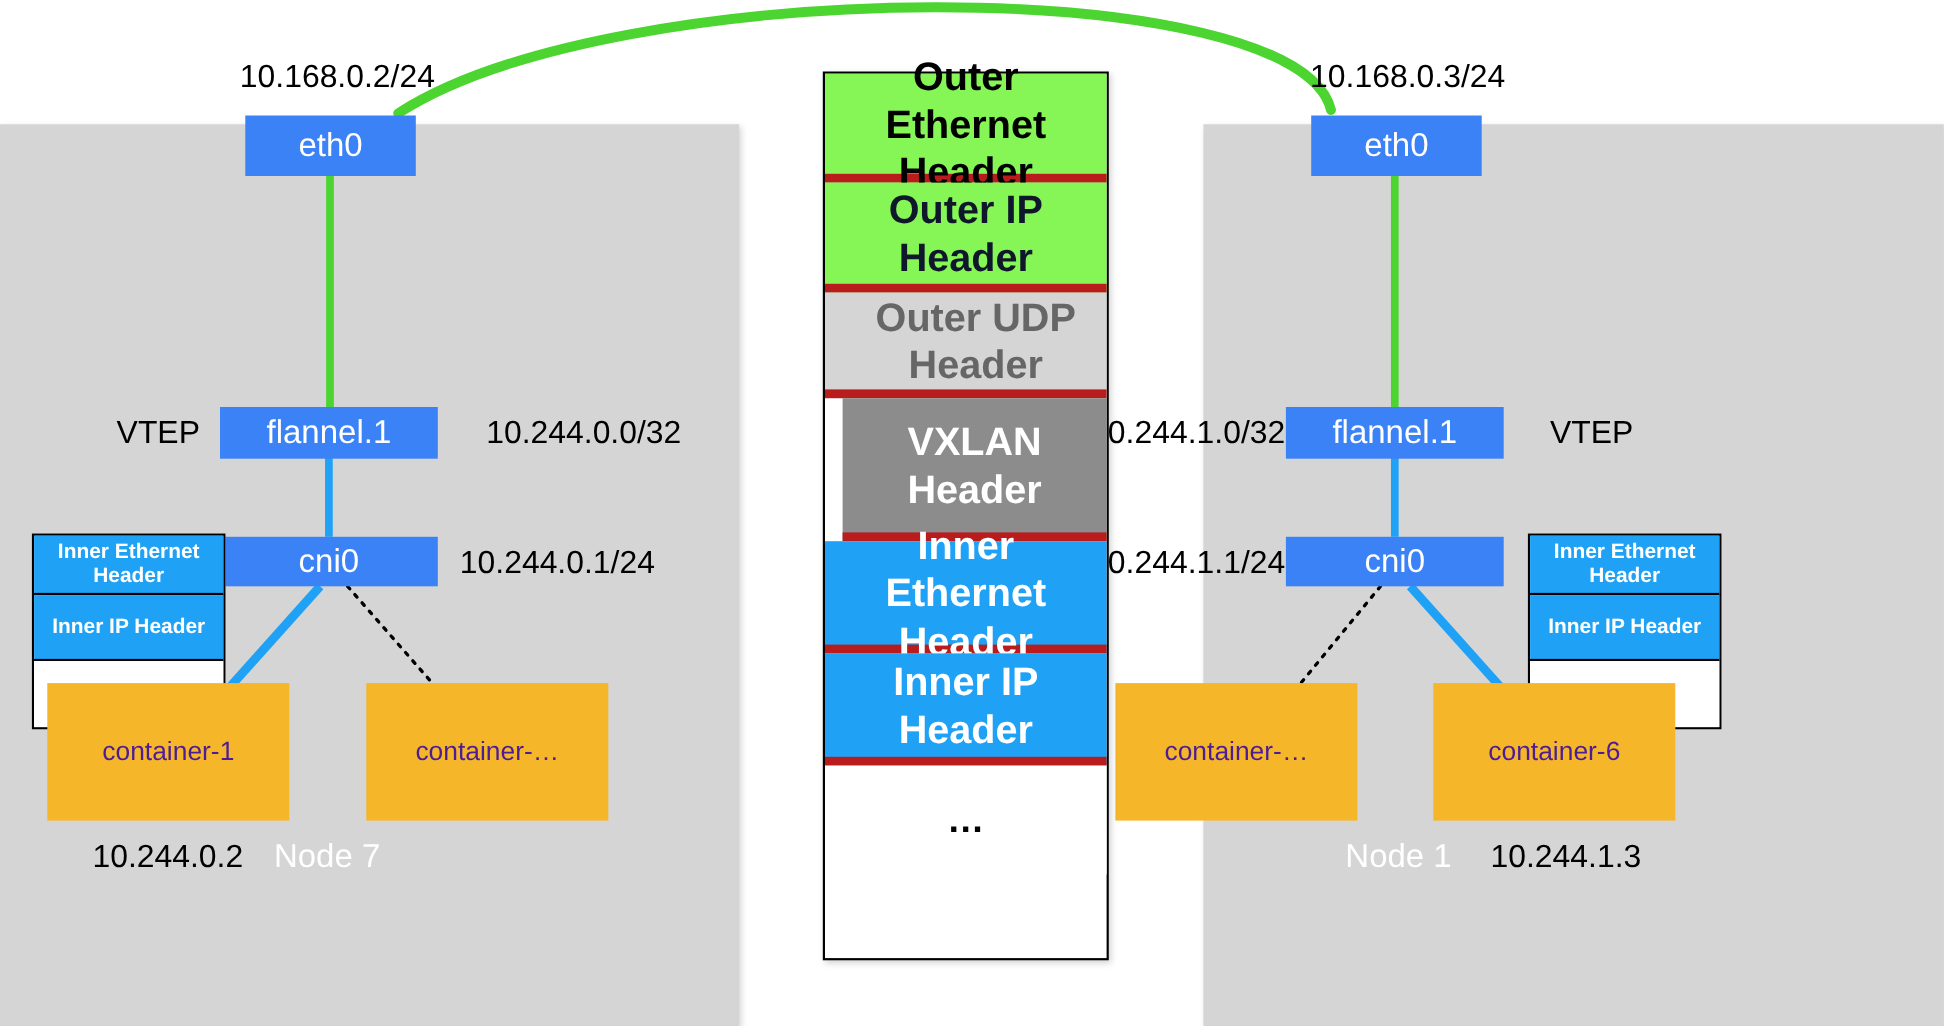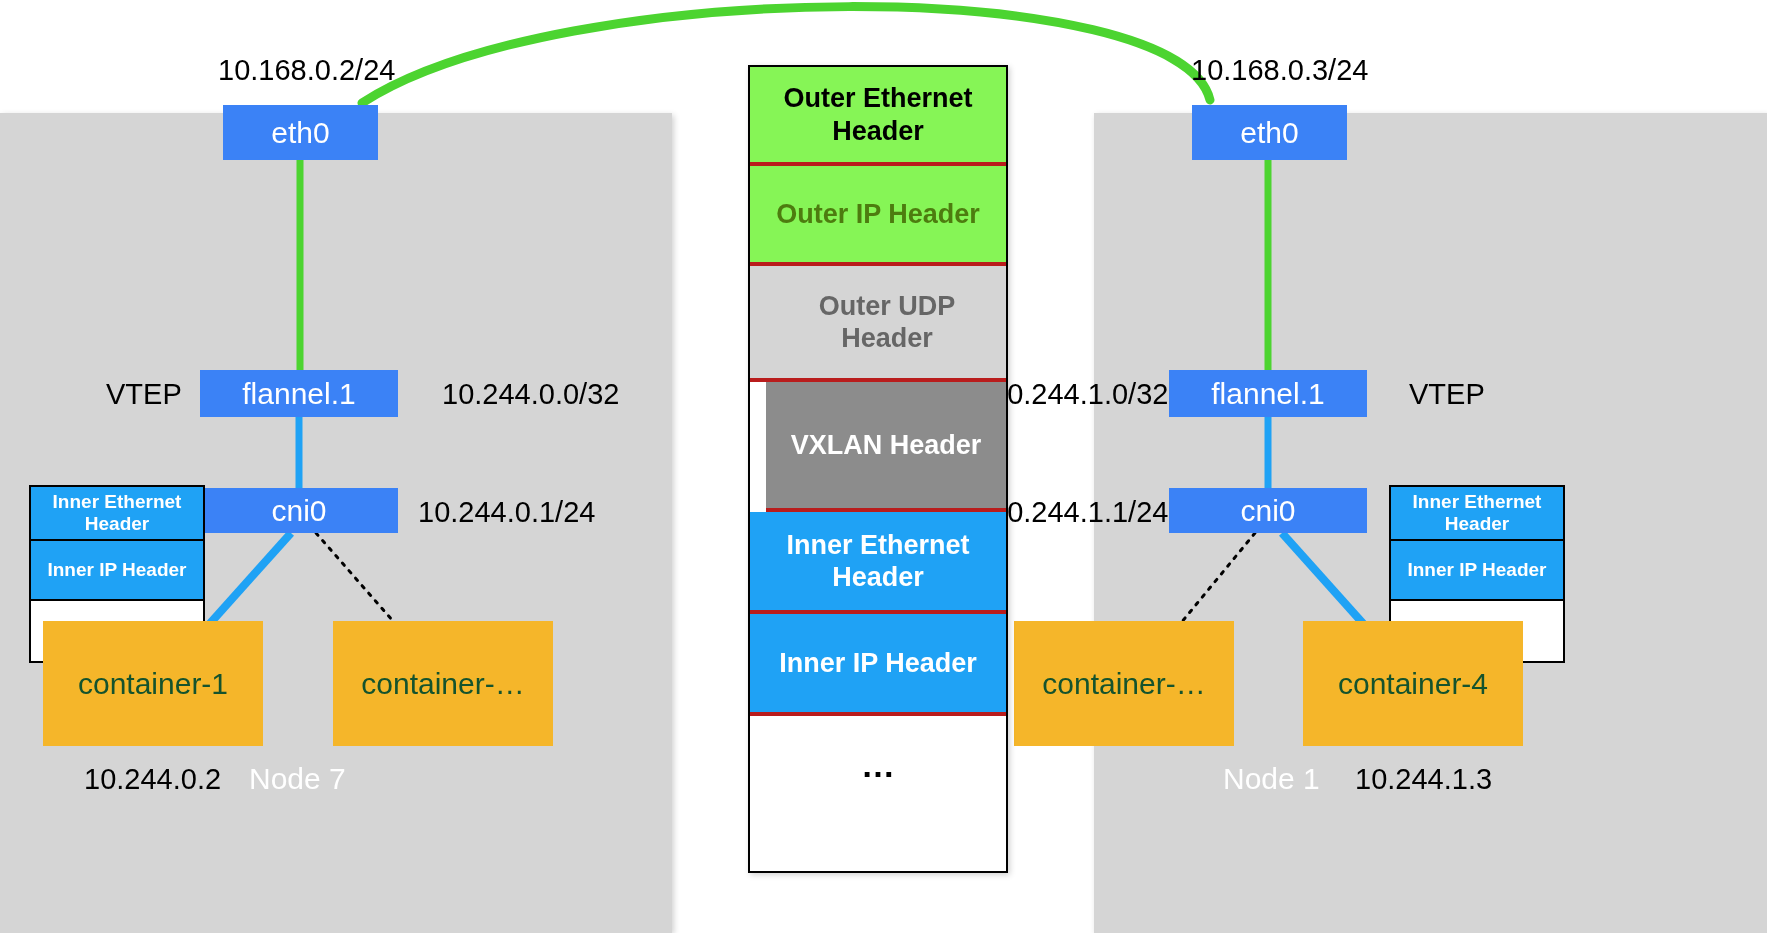--- a/index.html
+++ b/index.html
@@ -24,23 +24,23 @@
 
   
   .iface{
     position:absolute;background:#3b82f6;color:#ffffff;
     display:flex;align-items:center;justify-content:center;
     font-size:30px;white-space:nowrap;
   }
 
   
   .container-box{
-    position:absolute;background:#f5b62a;color:#14532d;
+    position:absolute;background:#f5b62a;color:#4c1d95;
     display:flex;align-items:center;justify-content:center;
-    font-size:30px;white-space:nowrap;
+    font-size:24px;white-space:nowrap;
   }
 
   
   .annot{
     position:absolute;color:#000000;font-size:29px;white-space:nowrap;
   }
 
   
   .mini-packet{
     position:absolute;border:2px solid #000;background:#ffffff;
@@ -57,21 +57,21 @@
   
   #packet-stack{
     position:absolute;left:748px;top:65px;width:260px;height:808px;
     border:2px solid #000;box-sizing:border-box;background:#fff;
     display:flex;flex-direction:column;
     box-shadow:2px 2px 6px rgba(0,0,0,.18);
   }
   #packet-stack .layer{
     box-sizing:border-box;display:flex;align-items:center;
     justify-content:center;text-align:center;line-height:1.2;
-    font-size:27px;font-weight:bold;border-bottom:4px solid #b91c1c;
+    font-size:36px;font-weight:bold;border-bottom:8px solid #b91c1c;
     padding:0 6px;
   }
   #packet-stack .layer:last-child{border-bottom:none;}
 
   
   #links{position:absolute;left:0;top:0;width:1767px;height:933px;pointer-events:none;}
 </style>
 </head>
 <body>
 
@@ -134,28 +134,28 @@
   <div class="annot" style="left:991px;top:496px;">10.244.1.1/24</div>
   <div class="iface" style="left:1169px;top:488px;width:198px;height:45px;">cni0</div>
 
   <div class="mini-packet" style="left:1389px;top:485px;width:176px;height:178px;">
     <div class="seg blue" style="height: 54px; background: rgb(31, 162, 245);">Inner Ethernet Header</div>
     <div class="seg blue" style="height: 60px; background: rgb(31, 162, 245);">Inner IP Header</div>
     <div class="seg white" style="flex:1;">…</div>
   </div>
 
   <div class="container-box" style="left:1014px;top:621px;width:220px;height:125px;">container-…</div>
-  <div class="container-box" style="left:1303px;top:621px;width:220px;height:125px;">container-4</div>
+  <div class="container-box" style="left:1303px;top:621px;width:220px;height:125px;">container-6</div>
 
   <div class="node-title" style="left:1223px;top:762px;">Node 1</div>
   <div class="annot" style="left:1355px;top:763px;">10.244.1.3</div>
 
   <div id="packet-stack">
       <div class="layer" style="background: rgb(134, 245, 86); color: rgb(0, 0, 0); height: 99px;">Outer Ethernet Header</div>
-      <div class="layer" style="background: rgb(134, 245, 86); color: #4d7c0f; height: 100px; text-align: right;">Outer IP Header</div>
-      <div class="layer" style="background: rgb(213, 213, 213); color: rgb(102, 102, 102); height: 116px; padding-left: 24px;">Outer UDP Header</div>
+      <div class="layer" style="background: rgb(134, 245, 86); color: #0f172a; height: 100px;">Outer IP Header</div>
+      <div class="layer" style="background: rgb(213, 213, 213); color: rgb(102, 102, 102); height: 96px; padding-left: 24px;">Outer UDP Header</div>
       <div class="layer" style="background: rgb(140, 140, 140); color: rgb(255, 255, 255); height: 130px; margin-left: 16px;">VXLAN Header</div>
       <div class="layer" style="background: rgb(31, 162, 245); color: rgb(255, 255, 255); height: 102px;">Inner Ethernet Header</div>
       <div class="layer" style="background: rgb(31, 162, 245); color: rgb(255, 255, 255); height: 102px;">Inner IP Header</div>
       <div class="layer" style="background: rgb(255, 255, 255); color: rgb(0, 0, 0); height: 99px; font-size: 34px;">…</div>
     </div>
 
 </div>
 
 </body></html>

